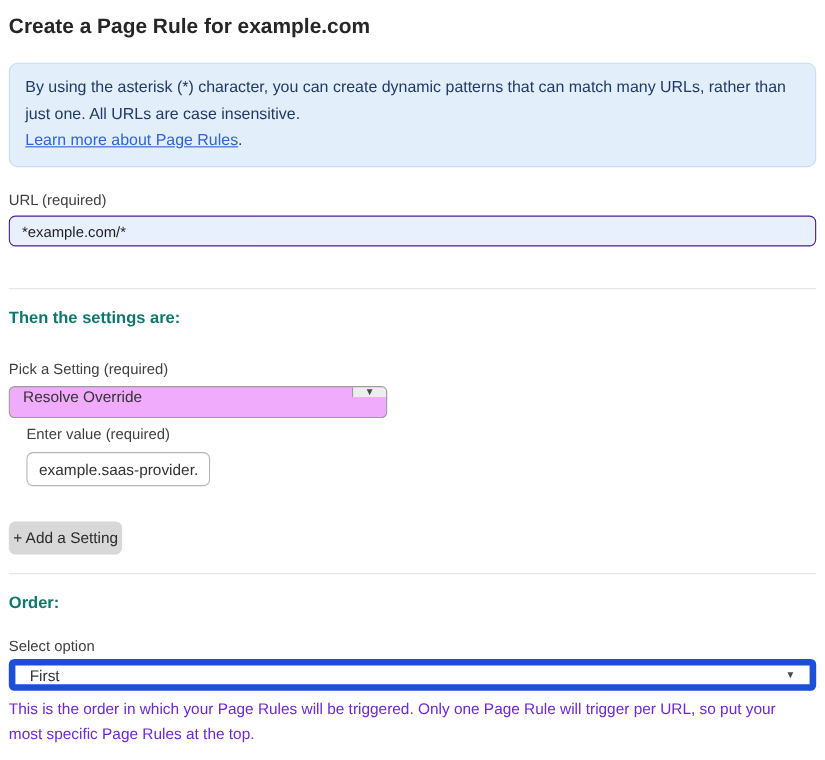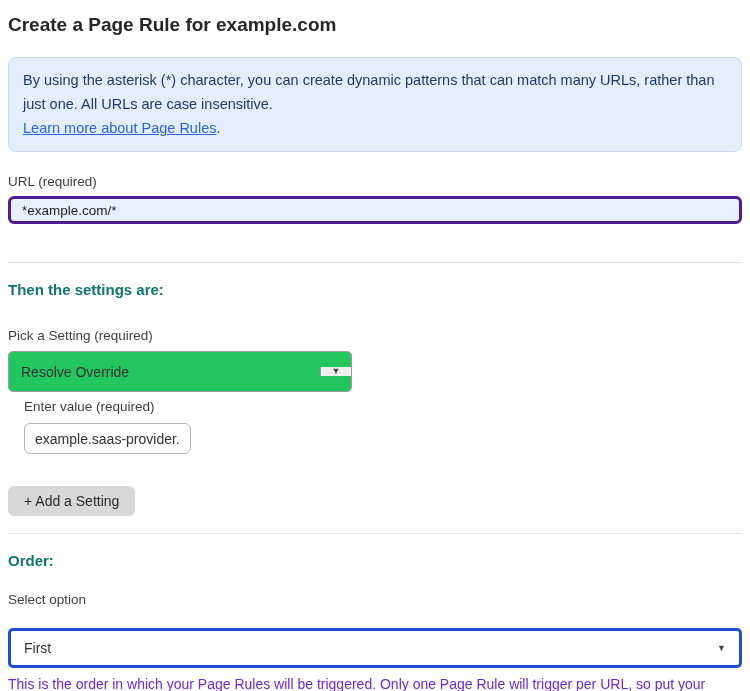--- a/index.html
+++ b/index.html
@@ -49,21 +49,21 @@
     margin-top: 22px;
     font-size: 13.5px;
     color: #3f3f3f;
     line-height: 16px;
   }
   .url-input {
     margin-top: 6px;
     width: 100%;
     height: 28px;
     background: var(--autofill-bg);
-    border: 3px solid #4c1d95;
+    border: 1px solid #4c1d95;
     border-radius: 6px;
     padding: 0 11px;
     font-size: 13.5px;
     color: #1f1f1f;
     font-family: "Liberation Sans", sans-serif;
     outline: none;
   }
   .divider {
     border: none;
     border-top: 1px solid #e4e4e4;
@@ -88,26 +88,26 @@
   .settings-col-left { width: 344px; }
   .settings-col-right { margin-left: 16px; margin-top: 7px; }
   .inline-label {
     display: block;
     font-size: 13.5px;
     color: #3f3f3f;
     line-height: 16px;
   }
   .dropdown {
     margin-top: 7px;
-    height: 41px;
+    height: 29px;
     border: 1px solid #9c9c9c;
     border-radius: 5px;
-    background: #22c55e;
-    display: flex;
-    align-items: center;
+    background: #f0abfc;
+    display: flex;
+    align-items: flex-start;
     cursor: pointer;
     overflow: hidden;
   }
   .dropdown-text {
     flex: 1;
     display: flex;
     align-items: center;
     padding-left: 12px;
     font-size: 14px;
     color: #333;
@@ -141,32 +141,32 @@
   .btn {
     display: inline-flex;
     align-items: center;
     justify-content: center;
     height: 30px;
     border: none;
     border-radius: 6px;
     font-size: 14px;
     font-family: "Liberation Sans", sans-serif;
     cursor: pointer;
-    padding: 0 16px;
+    padding: 0 4px;
   }
   .btn-gray {
     background: var(--btn-gray);
     color: #2b2b2b;
   }
   .add-setting-btn { margin-top: 32px; }
   .select-control {
-    margin-top: 20px;
-    height: 40px;
+    margin-top: 3px;
+    height: 29px;
     width: 100%;
-    border: 3px solid #1d4ed8;
+    border: 6px solid #1d4ed8;
     border-radius: 5px;
     background: #fff;
     display: flex;
     align-items: center;
     justify-content: space-between;
     padding: 0 13px;
     cursor: pointer;
   }
   .select-text { font-size: 14px; color: #333; }
   .help-text {

